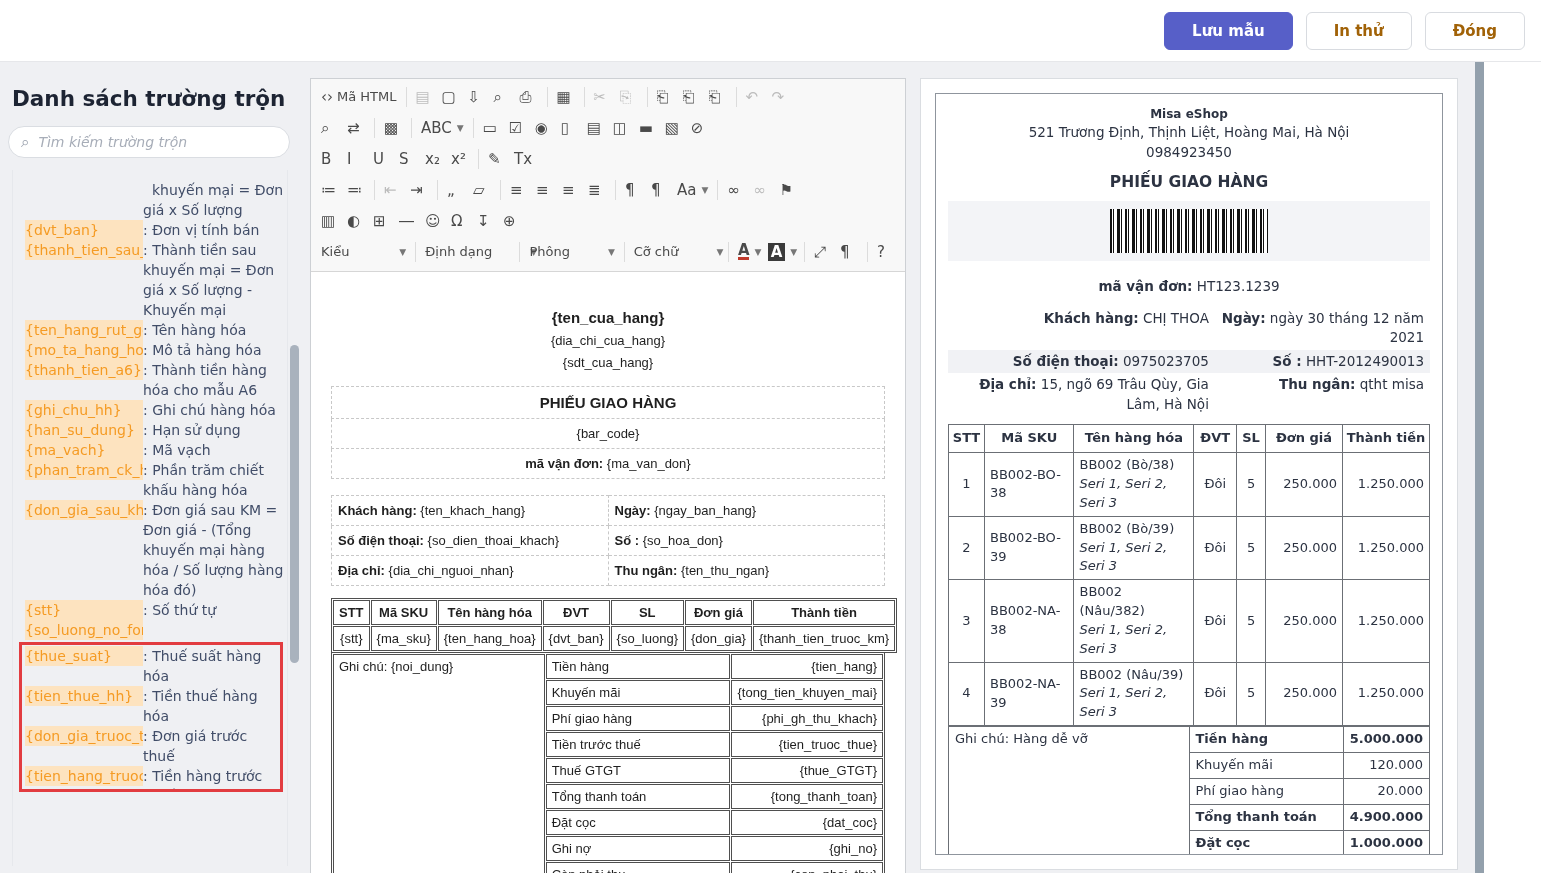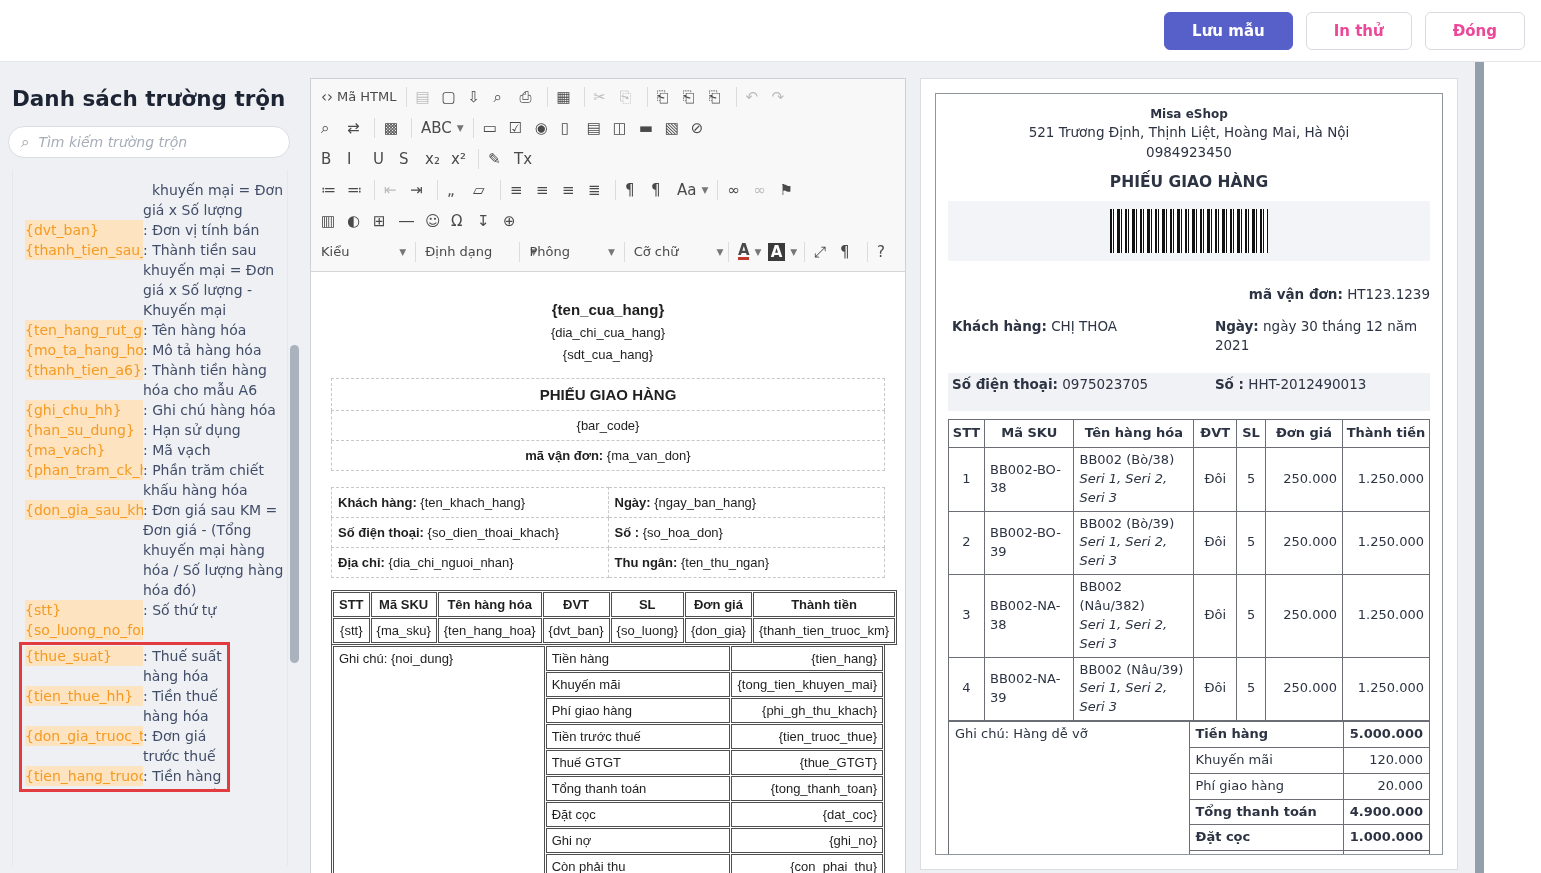--- a/index.html
+++ b/index.html
@@ -3,62 +3,62 @@
 <meta charset="utf-8">
 <style>
   html,body{margin:0;padding:0;}
   body{width:1541px;height:873px;position:relative;overflow:hidden;background:#eff0f3;
        font-family:"DejaVu Sans",sans-serif;color:#3f4b66;}
   
   .header{position:absolute;top:0;left:0;right:0;height:62px;background:#fff;
           border-bottom:1px solid #e6e7ea;display:flex;align-items:center;
           justify-content:flex-end;gap:13px;padding-right:16px;box-sizing:border-box;z-index:5;}
   .btn{font-family:"DejaVu Sans",sans-serif;font-size:15px;font-weight:bold;border-radius:6px;
-       padding:9px 27px;cursor:pointer;border:1px solid #d8dbe0;background:#fff;color:#ec4899;}
+       padding:9px 27px;cursor:pointer;border:1px solid #d8dbe0;background:#fff;color:#a16207;}
   .btn.primary{background:#575fc8;border-color:#575fc8;color:#fff;}
   
   .sidebar{position:absolute;top:62px;left:0;width:300px;bottom:7px;}
   .sb-title{margin:24px 12px 0 12px;font-size:21.5px;font-weight:bold;color:#1d2433;}
   .search{margin:15px 10px 0 8px;height:32px;border:1px solid #dadde2;border-radius:17px;
           background:#fff;display:flex;align-items:center;padding:0 12px;gap:7px;box-sizing:border-box;}
   .s-ico{color:#9aa1ad;font-size:15px;}
   .search input{border:none;outline:none;flex:1;font-family:"DejaVu Sans",sans-serif;
                 font-size:14px;color:#555;background:transparent;}
   .search input::placeholder{color:#a7adb8;font-style:italic;}
   .mlist{position:absolute;top:108px;left:12px;width:276px;bottom:0;box-sizing:border-box;
          border-left:1px solid #e6e8ec;border-right:1px solid #e6e8ec;
          padding:10px 0 0 12px;overflow:hidden;font-size:14px;line-height:20px;color:#414d68;}
   .m-row{display:flex;align-items:flex-start;}
   .m-tok{flex:0 0 118px;max-width:118px;height:20px;overflow:hidden;white-space:nowrap;
          background:#fde3bf;color:#f59b24;}
   .m-tok.empty{background:transparent;}
   .m-desc{flex:1;}
   .m-desc::before{content:": ";}
   .m-desc.no-colon::before{content:"\00a0\00a0";}
-  .red-box{border:3px solid #e23c40;margin:2px 0 0 -6px;padding:1px 0 0 3px;width:211px;
+  .red-box{border:3px solid #e23c40;margin:2px 0 0 -6px;padding:1px 0 0 3px;width:264px;
            height:150px;overflow:hidden;box-sizing:border-box;}
   .sb-thumb{position:absolute;right:1px;top:283px;width:9px;height:318px;border-radius:5px;background:#a9b2bd;}
   
   .editor{position:absolute;top:78px;left:310px;width:596px;bottom:-2px;background:#fff;
           border:1px solid #cdd0d4;box-sizing:border-box;}
   .toolbar{background:#f8f8f8;border-bottom:1px solid #d6d6d6;padding:2px 6px 4px;}
   .t-row{display:flex;align-items:center;min-height:31px;}
   .t-btn{display:inline-flex;align-items:center;gap:4px;height:24px;min-width:18px;padding:0 4px;
          font-size:15px;color:#4a4a4a;border-radius:2px;cursor:pointer;white-space:nowrap;}
   .t-btn .t-lbl{font-size:13px;}
   .t-btn.dis{color:#bcbcbc;cursor:default;}
   .t-sep{width:1px;height:20px;background:#dcdcdc;margin:0 5px;flex:0 0 1px;}
   .t-dd{font-size:9px;color:#777;margin-left:1px;}
   .t-combo{width:92px;justify-content:space-between;font-size:13px;gap:37px;}
   .g-tc{border-bottom:3px solid #c0392b;line-height:13px;font-weight:bold;}
   .g-bc{background:#3a3a3a;color:#fff;padding:0 3px;font-weight:bold;}
   .canvas{position:absolute;top:204px;left:0;right:0;bottom:0;overflow:hidden;
           padding:18px 20px 0;font-family:"Liberation Sans",sans-serif;font-size:13px;color:#1f1f1f;}
   .e-center{text-align:center;}
-  .e-shop{font-weight:bold;font-size:15px;}
+  .e-shop{font-weight:bold;font-size:15px;margin-top:8px;}
   .e-line{margin-top:7px;}
   table.e-dash{width:100%;border-collapse:collapse;margin-top:16px;}
   table.e-dash td{border:1px dashed #c8c8c8;padding:7px 6px;}
   .e-title{font-weight:bold;font-size:15px;text-align:center;}
   table.e-solid{width:100%;border-collapse:separate;border-spacing:1px;border:1px solid #4f4f4f;
                 margin-top:12px;background:#fff;}
   table.e-solid th,table.e-solid td{border:1px solid #4f4f4f;padding:4px 5px;font-weight:normal;}
   table.e-solid th{font-weight:bold;text-align:center;}
   table.e-tot{margin-top:0;border-top:none;}
   .v-right{text-align:right;}
@@ -69,25 +69,25 @@
            border:1px solid #dadde1;box-sizing:border-box;padding:14px;}
   .doc{border:1px solid #8f959d;height:100%;box-sizing:border-box;padding:8px 12px;overflow:hidden;
        font-size:13.5px;color:#2c3342;line-height:1.45;}
   .p-shop{text-align:center;font-weight:bold;font-size:12px;margin-top:4px;}
   .p-center{text-align:center;}
   .p-title{text-align:center;font-weight:bold;font-size:15.5px;margin-top:8px;}
   .band{margin:8px 0 0;background:#f3f4f7;padding:8px 0;}
   .barcode{width:158px;height:44px;margin:0 auto;
      background:repeating-linear-gradient(90deg,#111 0px,#111 2px,#fff 2px,#fff 3px,#111 3px,#111 4px,
      #fff 4px,#fff 7px,#111 7px,#111 10px,#fff 10px,#fff 11px,#111 11px,#111 12px,#fff 12px,#fff 15px);}
-  .p-track{text-align:right;margin-top:24px;}
+  .p-track{text-align:center;margin-top:16px;}
   .p-info{margin-top:10px;}
   .p-irow{display:flex;padding:1px 2px;}
   .p-irow.alt{background:#f1f2f5;}
-  .p-ic{box-sizing:border-box;padding:1px 4px 16px 2px;}
+  .p-ic{box-sizing:border-box;padding:1px 4px 1px 2px;text-align:right;}
   .p-ic.l{width:55%;}
   .p-ic.r{width:45%;}
   table.p-tbl{width:100%;border-collapse:collapse;margin-top:8px;}
   table.p-tbl th,table.p-tbl td{border:1px solid #6b6f75;padding:3px 5px;font-size:13px;}
   table.p-tbl th{font-weight:bold;text-align:center;padding:4px 3px;}
   .seri{font-style:italic;}
   table.p-tot{width:100%;border-collapse:collapse;}
   table.p-tot td{border:1px solid #6b6f75;padding:3px 6px;font-size:13px;}
   td.p-note{width:50%;vertical-align:top;}
   
@@ -545,20 +545,24 @@
     <div class="p-track"><b>mã vận đơn:</b> <span>HT123.1239</span></div>
     <div class="p-info" id="p-info">
         <div class="p-irow">
           <div class="p-ic l"><b>Khách hàng:</b> CHỊ THOA</div>
           <div class="p-ic r"><b>Ngày:</b> ngày 30 tháng 12 năm 2021</div>
         </div>
         <div class="p-irow alt">
           <div class="p-ic l"><b>Số điện thoại:</b> 0975023705</div>
           <div class="p-ic r"><b>Số :</b> HHT-2012490013</div>
         </div>
+        <div class="p-irow">
+          <div class="p-ic l"><b>Địa chỉ:</b> 15, ngõ 69 Trâu Qùy, Gia Lâm, Hà Nội</div>
+          <div class="p-ic r"><b>Thu ngân:</b> qtht misa</div>
+        </div>
       </div>
     <table class="p-tbl">
       <thead>
           <tr id="p-heads">
             <th style="width: 30px;">STT</th>
             <th style="width: 102px;">Mã SKU</th>
             <th style="width: 140px;">Tên hàng hóa</th>
             <th style="width: 40px;">ĐVT</th>
             <th style="width: 24px;">SL</th>
             <th style="width: 78px;">Đơn giá</th>

